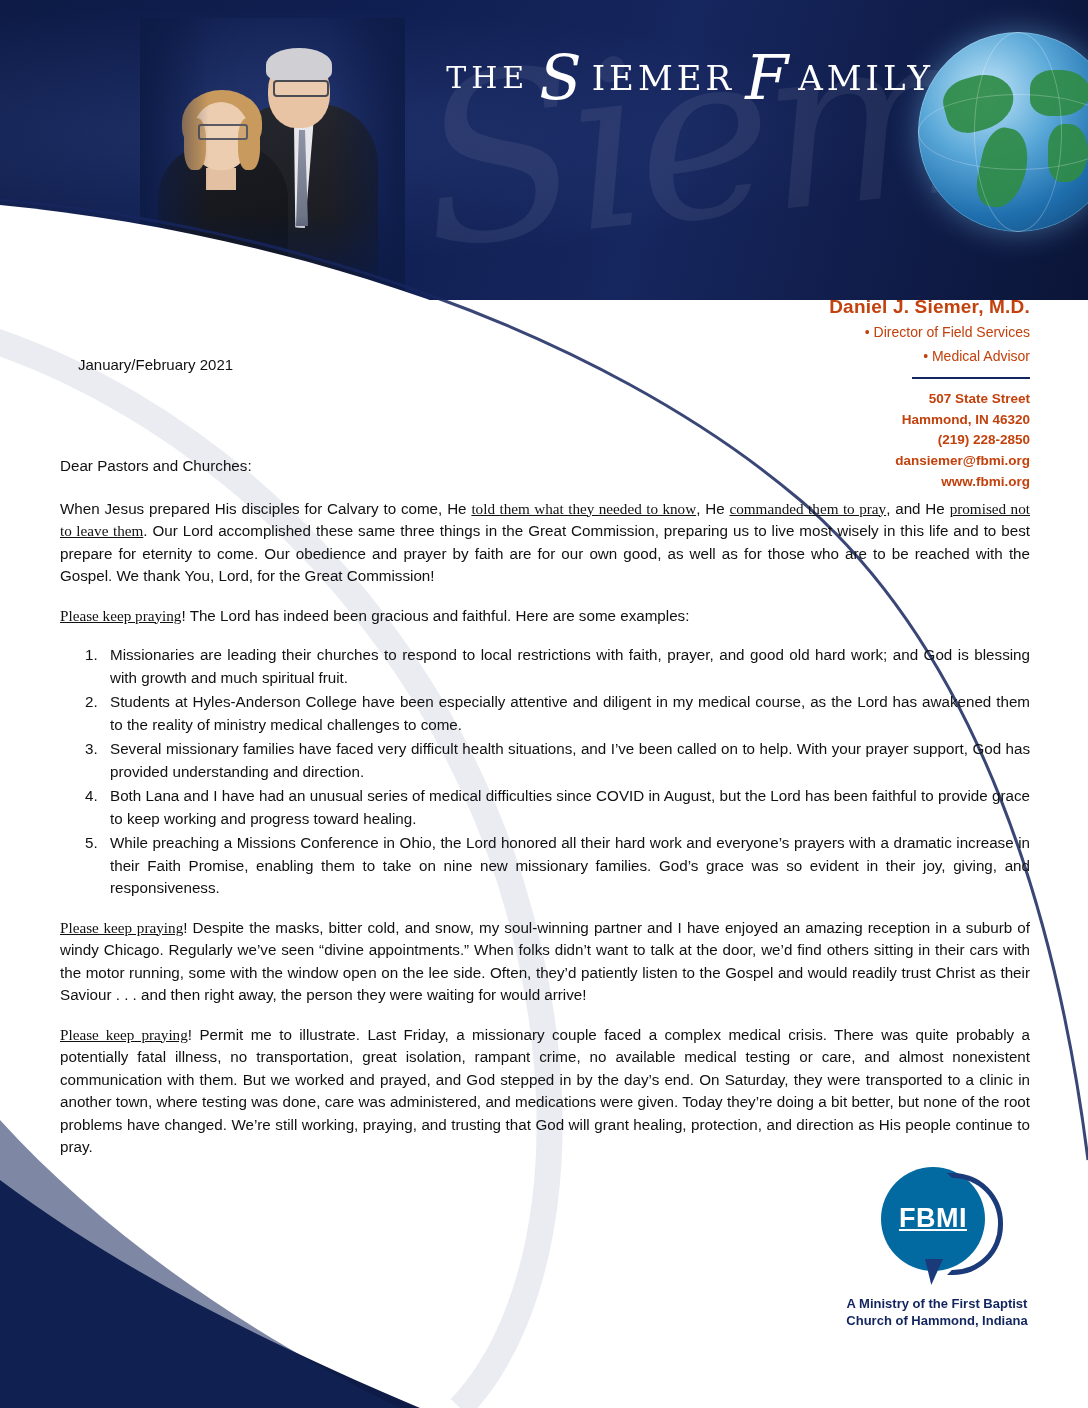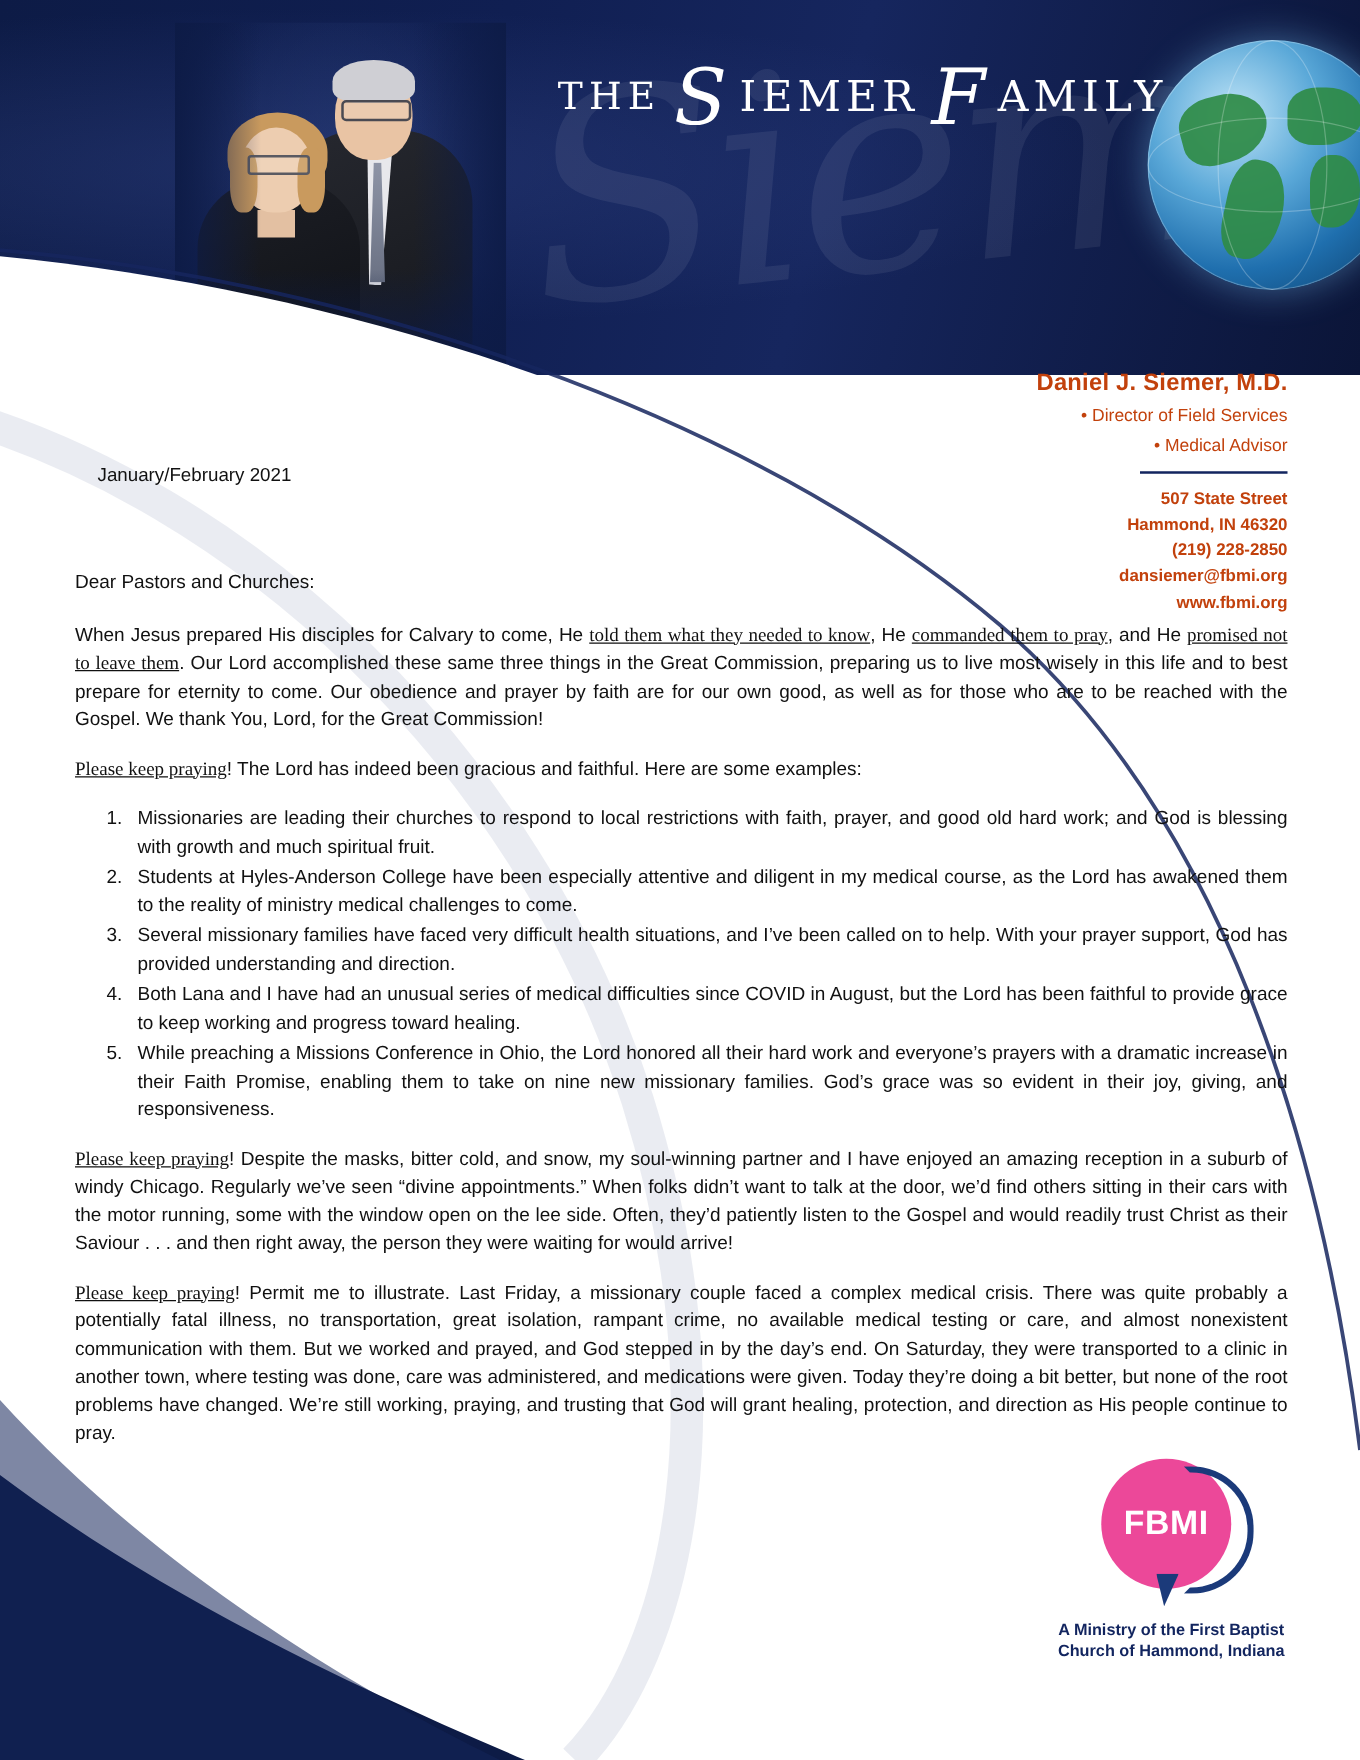--- a/index.html
+++ b/index.html
@@ -237,21 +237,21 @@
   .contact .addr {
     font-size: 13.5px;
     line-height: 1.55;
     font-weight: bold;
   }
 
   
   .date {
     position: absolute;
     left: 78px;
-    top: 372px;
+    top: 356px;
     font-size: 15px;
     color: #111;
   }
   .letter {
     position: absolute;
     left: 60px;
     top: 455px;
     width: 970px;
     font-size: 15.2px;
     line-height: 1.48;
@@ -288,29 +288,30 @@
     position: relative;
     width: 112px;
     height: 118px;
     margin: 0 auto 10px auto;
   }
   .fbmi-circle {
     position: absolute;
     left: 0; top: 0;
     width: 104px; height: 104px;
     border-radius: 50%;
-    background: #ec4899;
+    background: #0369a1;
     display: flex;
     align-items: center;
     justify-content: center;
     color: #fff;
     font-family: "Liberation Sans", sans-serif;
     font-weight: bold;
     font-size: 27px;
     letter-spacing: 0.5px;
+    text-decoration: underline;
   }
   .fbmi-tail {
     position: absolute;
     left: 44px; top: 92px;
     width: 18px; height: 26px;
     background: #1b3a7a;
     clip-path: polygon(0 0, 100% 0, 35% 100%);
   }
   .fbmi-arc {
     position: absolute;

